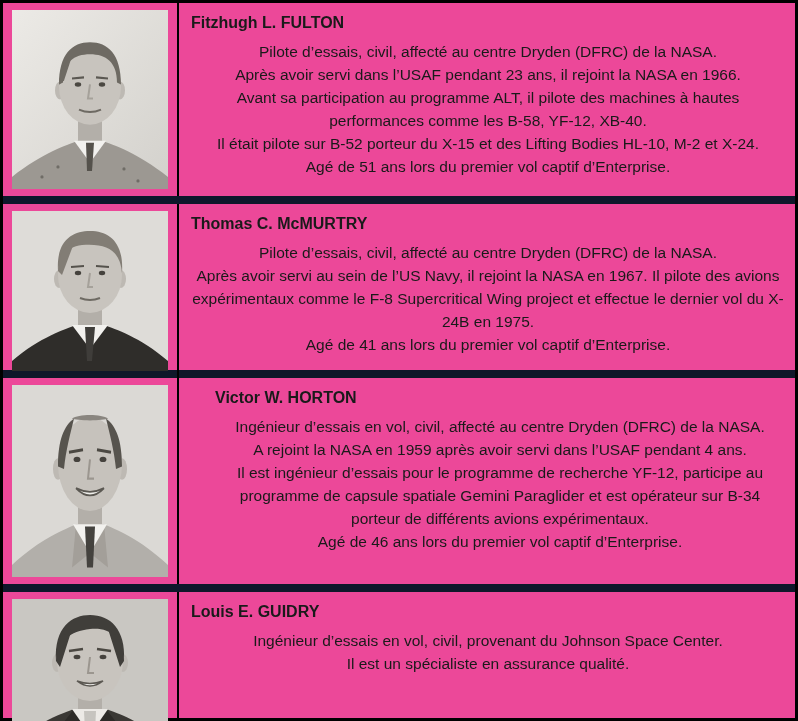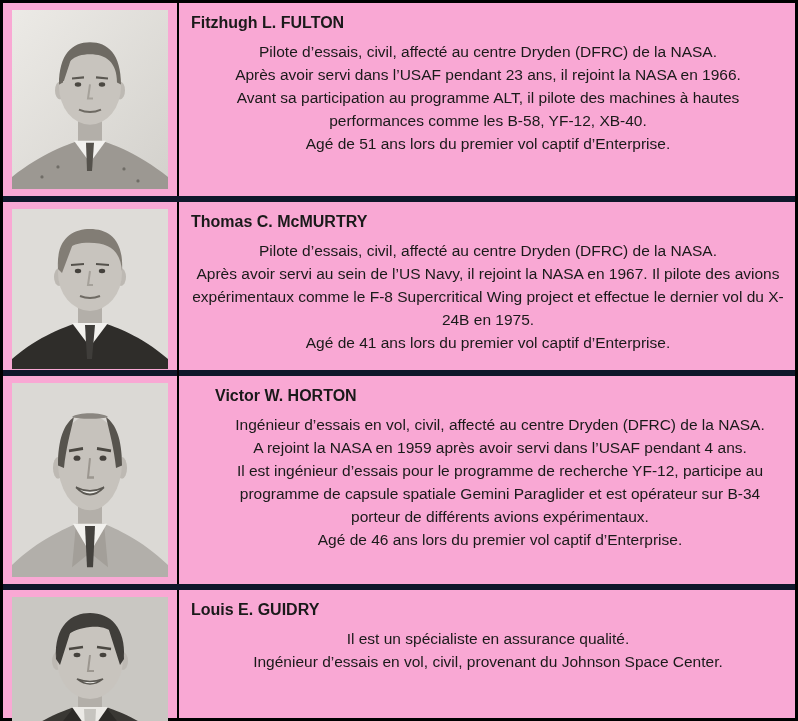--- a/index.html
+++ b/index.html
@@ -3,28 +3,28 @@
 <meta charset="utf-8">
 <style>
   html, body { margin: 0; padding: 0; background: #ffffff; }
   body { width: 798px; height: 721px; font-family: "Liberation Sans", sans-serif; color: #1a1a1a; }
 
   .bio-table {
     position: absolute; left: 0; top: 0;
     width: 798px; height: 721px;
     box-sizing: border-box;
     border: 3px solid #000;
-    background: #f9a8d4;
+    background: #ec4899;
   }
   .row {
     display: grid;
     grid-template-columns: 176px 1fr;
     box-sizing: border-box;
   }
-  .row + .row { border-top: 6px solid #0f172a; }
+  .row + .row { border-top: 8px solid #0f172a; }
   .r1 { height: 193px; }
   .r2 { height: 174px; }
   .r3 { height: 214px; gap: 24px; }
   .r4 { height: 174px; }
 
   .photo-cell {
     border-right: 2px solid #000;
     box-sizing: border-box;
     display: flex; align-items: center; justify-content: center;
     padding: 7px 9px;
@@ -87,20 +87,21 @@
           <path d="M78 74 L76 88 L81 88" stroke="#a5a19a" stroke-width="2" fill="none"></path>
           <path d="M67 99 Q78 104 89 99" stroke="#6e6a63" stroke-width="2" fill="none"></path>
         </svg>
       </div>
     </div>
     <div class="text-cell">
       <div class="person-name">Fitzhugh L. FULTON</div>
       <p class="bio-p">Pilote d’essais, civil, affecté au centre Dryden (DFRC) de la NASA.</p>
       <p class="bio-p">Après avoir servi dans l’USAF pendant 23 ans, il rejoint la NASA en 1966.</p>
       <p class="bio-p">Avant sa participation au programme ALT, il pilote des machines à hautes performances comme les B-58, YF-12, XB-40.</p>
+      <p class="bio-p">Il était pilote sur B-52 porteur du X-15 et des Lifting Bodies HL-10, M-2 et X-24.</p>
       <p class="bio-p">Agé de 51 ans lors du premier vol captif d’Enterprise.</p>
     </div>
   </div>
 
   <div class="row r2">
     <div class="photo-cell">
       <div class="photo-frame">
         <svg viewBox="0 0 156 160" preserveAspectRatio="none">
           <rect x="0" y="0" width="156" height="160" fill="#dedcd8"></rect>
           <path d="M0 160 L0 150 C28 126 54 118 64 114 L92 114 C103 118 128 126 156 150 L156 160 Z" fill="#2f2d2a"></path>
@@ -179,18 +180,18 @@
           <ellipse cx="65" cy="58" rx="3.4" ry="2.2" fill="#45423d"></ellipse>
           <ellipse cx="91" cy="58" rx="3.4" ry="2.2" fill="#45423d"></ellipse>
           <path d="M57 52 L71 50 M85 50 L99 52" stroke="#4b4842" stroke-width="2.4" fill="none"></path>
           <path d="M78 58 L76 74 L82 74" stroke="#9b968f" stroke-width="2" fill="none"></path>
           <path d="M65 82 Q78 92 91 82 Q78 87 65 82 Z" fill="#eeedea" stroke="#5b5852" stroke-width="1.5"></path>
         </svg>
       </div>
     </div>
     <div class="text-cell">
       <div class="person-name">Louis E. GUIDRY</div>
+      <p class="bio-p">Ingénieur d’essais en vol, civil, provenant du Johnson Space Center.</p>
       <p class="bio-p">Il est un spécialiste en assurance qualité.</p>
-      <p class="bio-p">Ingénieur d’essais en vol, civil, provenant du Johnson Space Center.</p>
     </div>
   </div>
 
 </div>
 
 </body></html>

